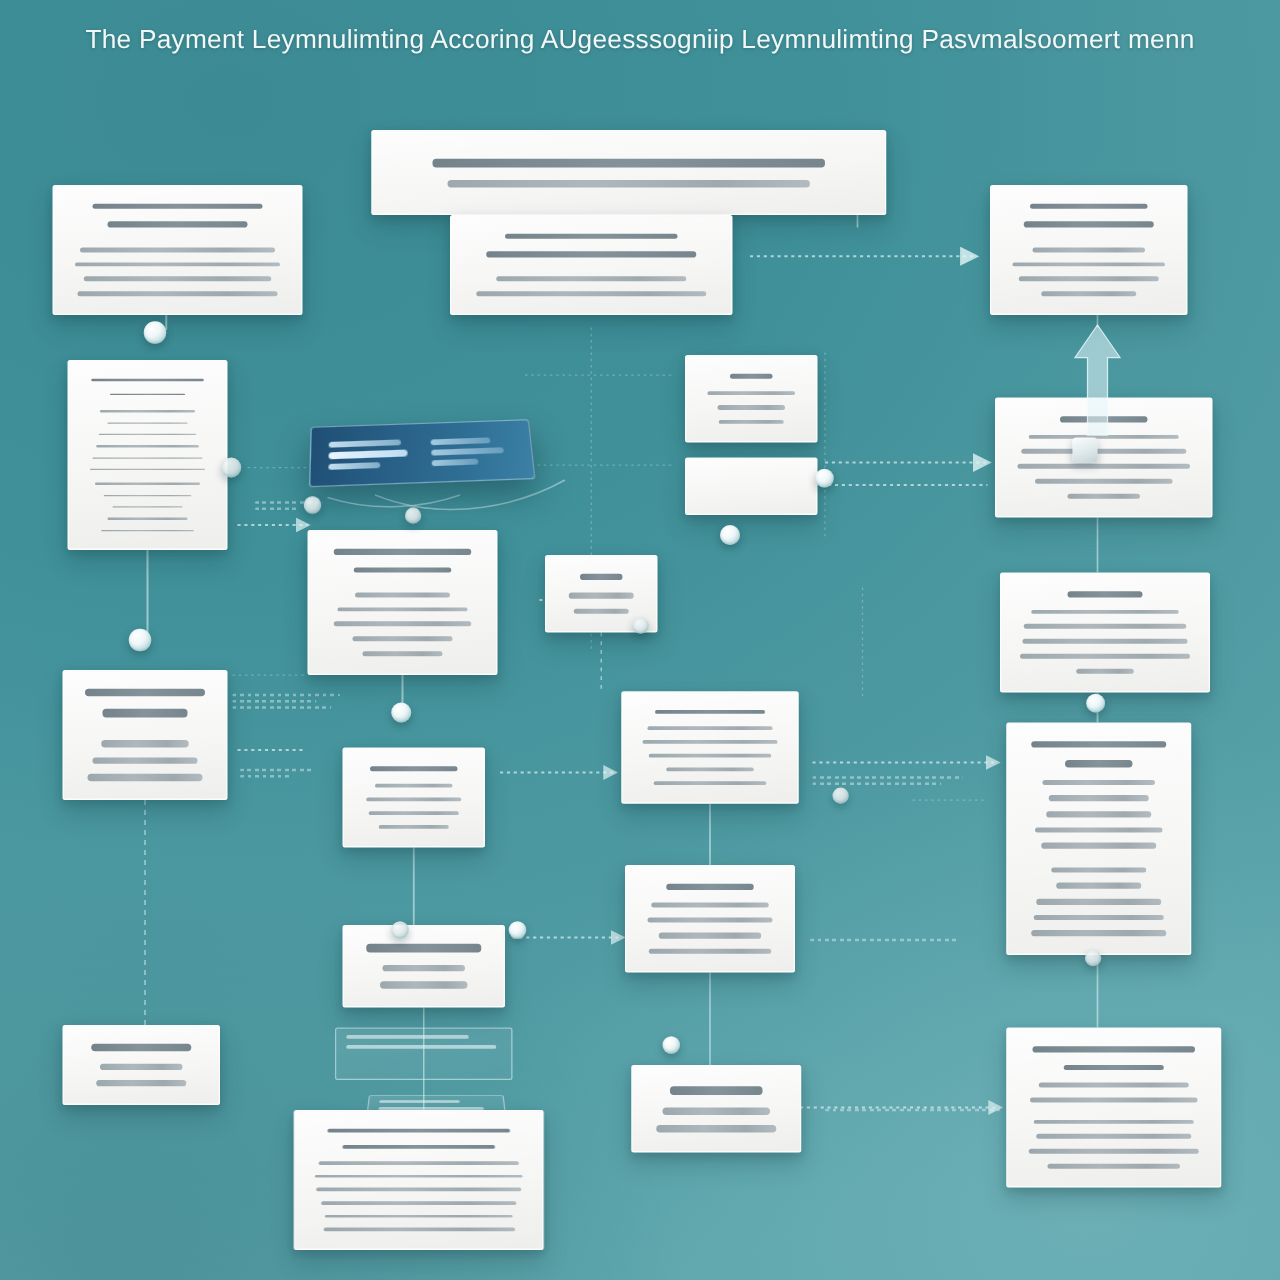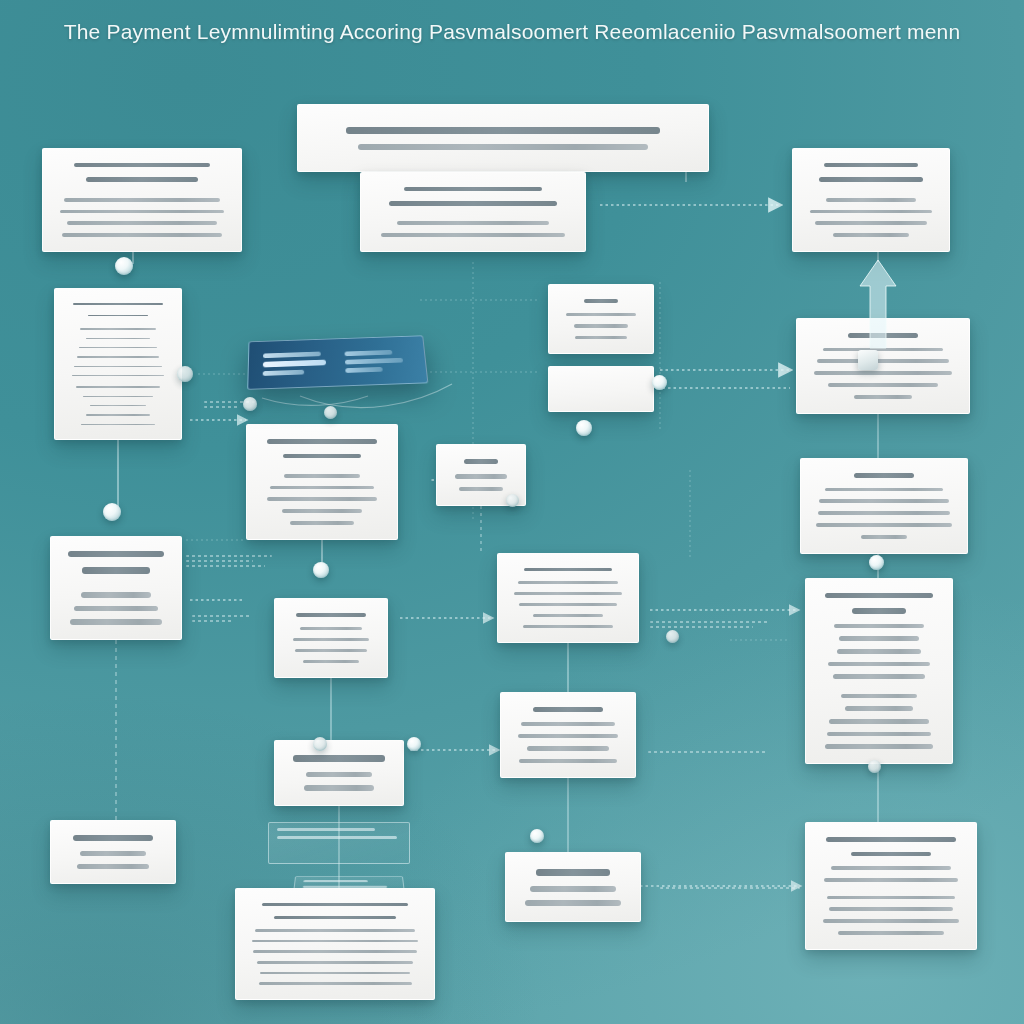--- a/index.html
+++ b/index.html
@@ -129,21 +129,21 @@
   .ticks span{
     display:block;height:2px;margin:3px 0;border-radius:1px;
     background:repeating-linear-gradient(90deg,rgba(235,248,250,.85) 0 3px,rgba(235,248,250,0) 3px 6px);
   }
 </style>
 </head>
 <body>
 
 <div id="stage">
 
-  <div class="title">The Payment Leymnulimting Accoring Pasvmalsoomert Reeomlaceniio Pasvmalsoomert menn</div>
+  <div class="title">The Payment Leymnulimting Accoring AUgeesssogniip Leymnulimting Pasvmalsoomert menn</div>
 
   <svg class="links" viewBox="0 0 1024 1024">
     <defs>
       <marker id="ah" markerWidth="9" markerHeight="9" refX="7" refY="4.5" orient="auto">
         <path d="M0,0 L9,4.5 L0,9 Z" fill="rgba(228,246,248,.80)"></path>
       </marker>
       <marker id="ahs" markerWidth="7" markerHeight="7" refX="5.5" refY="3.5" orient="auto">
         <path d="M0,0 L7,3.5 L0,7 Z" fill="rgba(228,246,248,.70)"></path>
       </marker>
     </defs>

